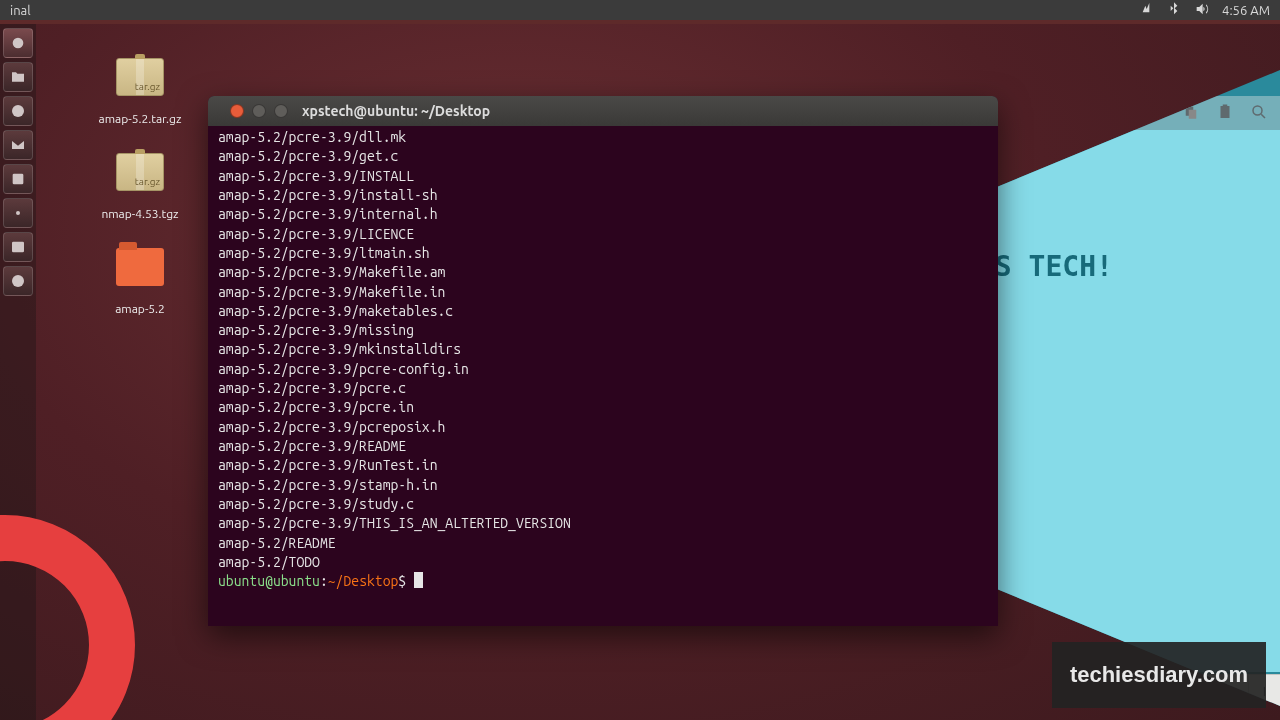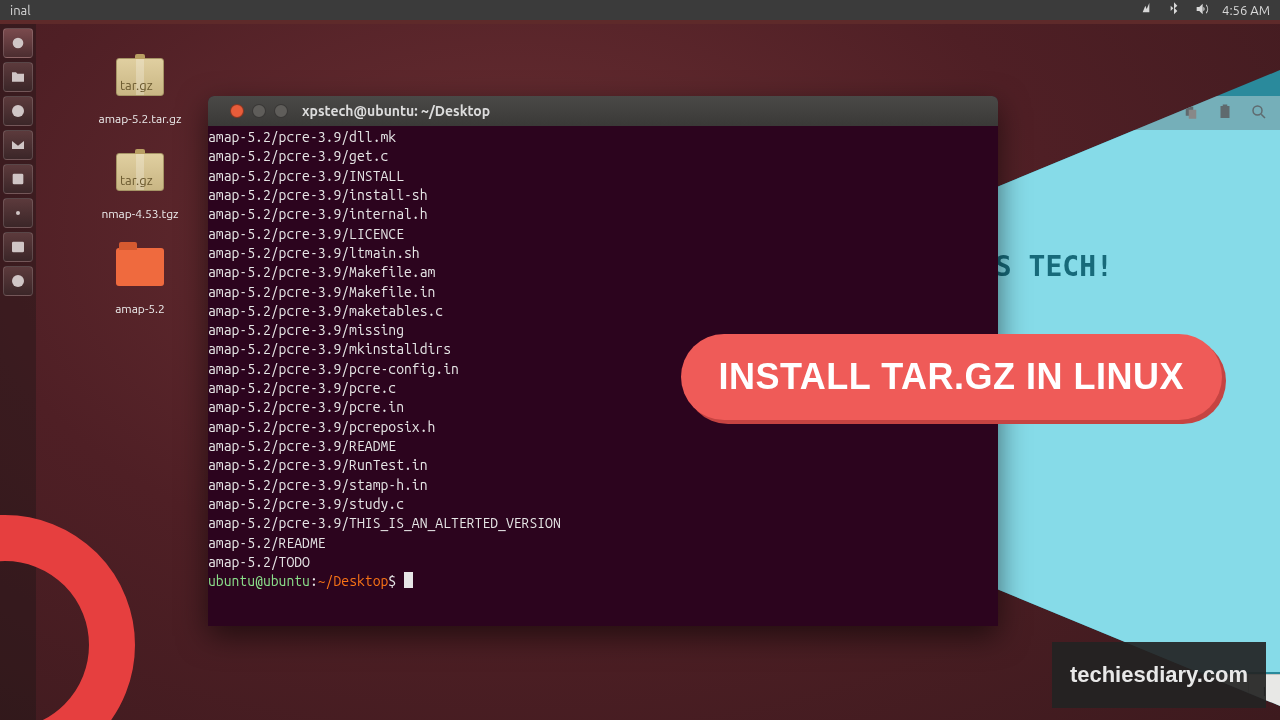--- a/index.html
+++ b/index.html
@@ -40,21 +40,21 @@
 
   
   .desktop-icons { position: absolute; top: 28px; left: 60px; width: 160px; }
   .file-item { text-align: center; color: #eee; font-size: 12px; margin-bottom: 28px; user-select: none; }
   .file-item .icon-wrap { width: 48px; height: 48px; margin: 0 auto 6px; position: relative; }
   .archive-icon { width: 48px; height: 38px; margin-top:6px;
     background: linear-gradient(#e0cfa0, #c9b684); border: 1px solid #a69566; border-radius: 3px; position: relative; }
   .archive-icon:before { content:""; position:absolute; top:-5px; left:50%; transform:translateX(-50%);
     width:10px; height:5px; background:#b99f63; border-radius:2px 2px 0 0; }
   .archive-icon .band { position:absolute; top:0; bottom:0; left:50%; transform:translateX(-50%); width:8px; background:rgba(255,255,255,0.25); }
-  .archive-label { position:absolute; bottom:3px; left:3px; right:3px; font-size:13px; color:#6b5a30; text-align:left; }
+  .archive-label { position:absolute; bottom:3px; left:3px; right:3px; font-size:10px; color:#6b5a30; text-align:right; }
   .folder-icon { width:48px; height:38px; margin-top:6px; background:#ef6a3e; border-radius:3px; position:relative; }
   .folder-icon:before { content:""; position:absolute; top:-6px; left:3px; width:18px; height:8px; background:#d55a30; border-radius:2px 2px 0 0; }
 
   
   .red-circle {
     position: absolute; left: -125px; bottom: -55px; width: 260px; height: 260px;
     border: 46px solid #e63f3f; border-radius: 50%;
   }
 
   
@@ -97,21 +97,21 @@
   .term-titlebar {
     height: 30px; background: linear-gradient(#4a4947, #3a3937);
     display: flex; align-items: center; padding: 0 22px; gap: 8px;
     font-size: 14px; color: #dcdcdc; font-weight: 600;
   }
   .term-titlebar .btn { width:14px; height:14px; border-radius:50%; border:1px solid rgba(0,0,0,0.4); }
   .term-titlebar .close { background:#e85c3a; }
   .term-titlebar .min   { background:#5f5d5a; }
   .term-titlebar .max   { background:#5f5d5a; }
   .term-body {
-    padding: 2px 10px 8px 0;
+    padding: 2px 10px 8px 10px;
     font: 14px/1.38 "Ubuntu Mono","DejaVu Sans Mono",monospace;
     white-space: pre; color:#e6e6e6;
   }
   .term-body .prompt { color:#8be08b; }
   .term-body .path   { color:#f97316; }
   .term-body .cursor { display:inline-block; width:9px; height:16px; background:#e6e6e6; vertical-align:-2px; }
 
   
   .callout {
     position: absolute; top: 310px; right: 58px;
@@ -298,17 +298,16 @@
 amap-5.2/pcre-3.9/README
 amap-5.2/pcre-3.9/RunTest.in
 amap-5.2/pcre-3.9/stamp-h.in
 amap-5.2/pcre-3.9/study.c
 amap-5.2/pcre-3.9/THIS_IS_AN_ALTERTED_VERSION
 amap-5.2/README
 amap-5.2/TODO
 <span class="prompt">ubuntu@ubuntu</span>:<span class="path">~/Desktop</span>$ <span class="cursor"></span></div>
   </div>
 
-  <div class="callout">Install tar.gz in Linux</div>
 
   <div class="watermark">techiesdiary.com</div>
 
 </div>
 
 </body></html>

